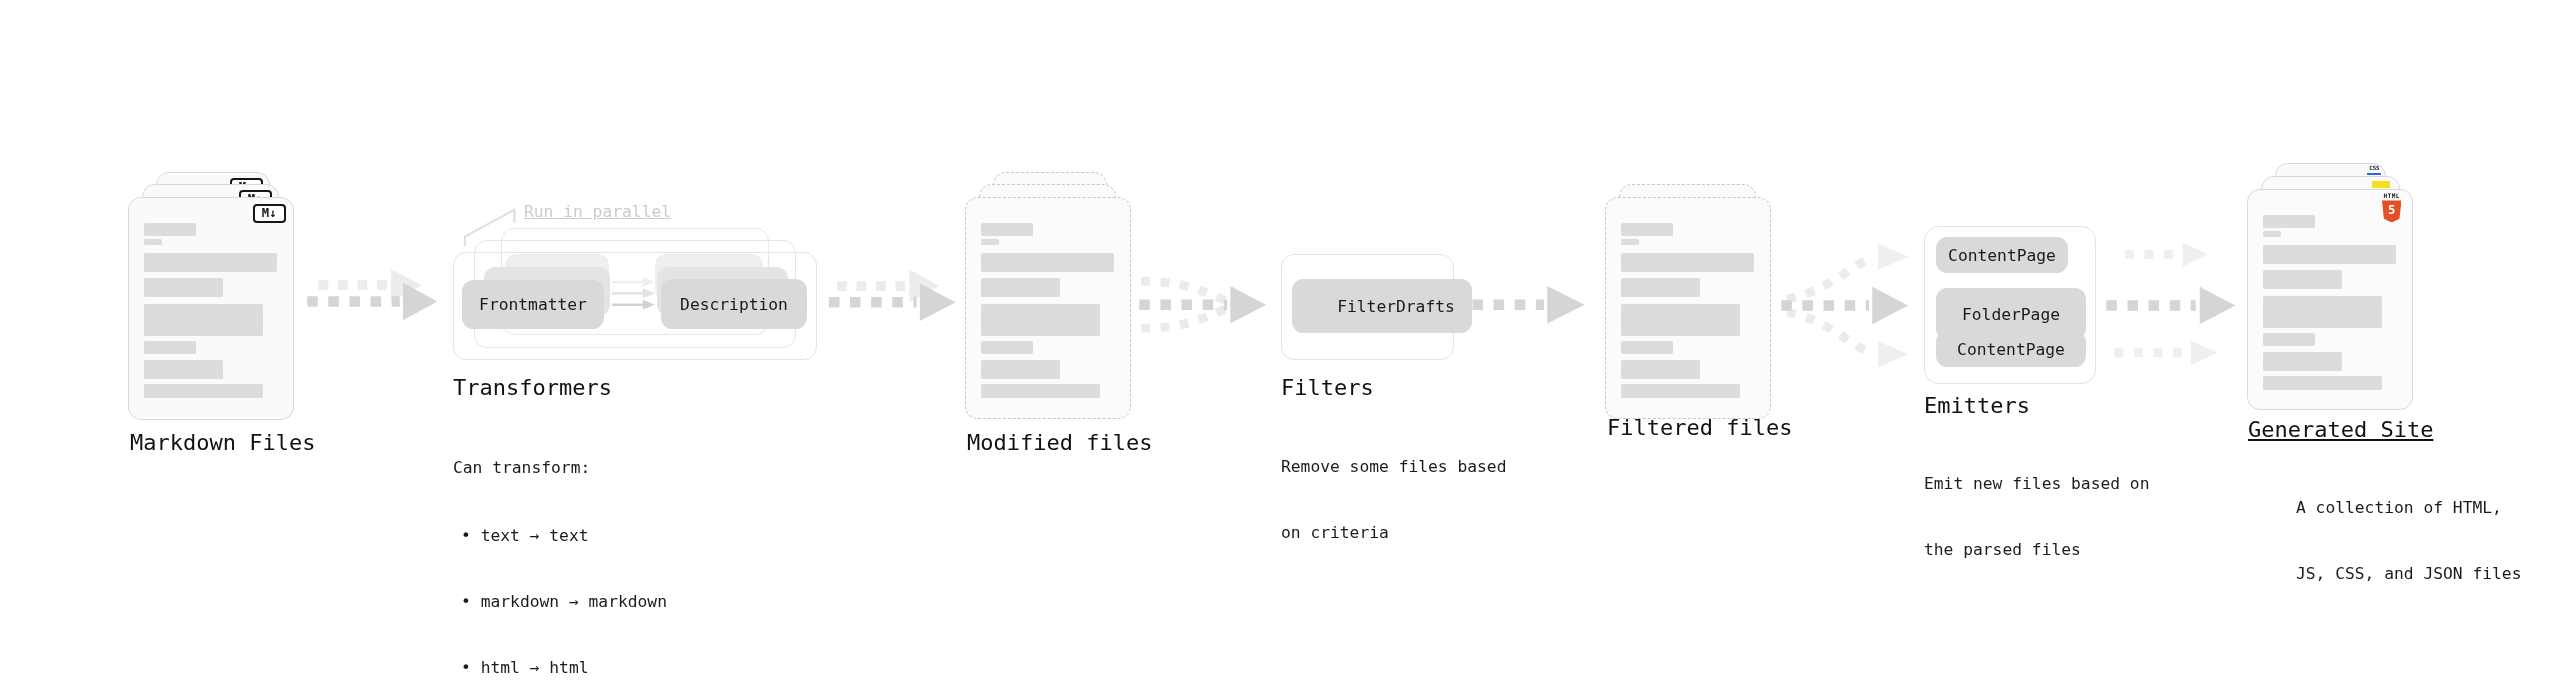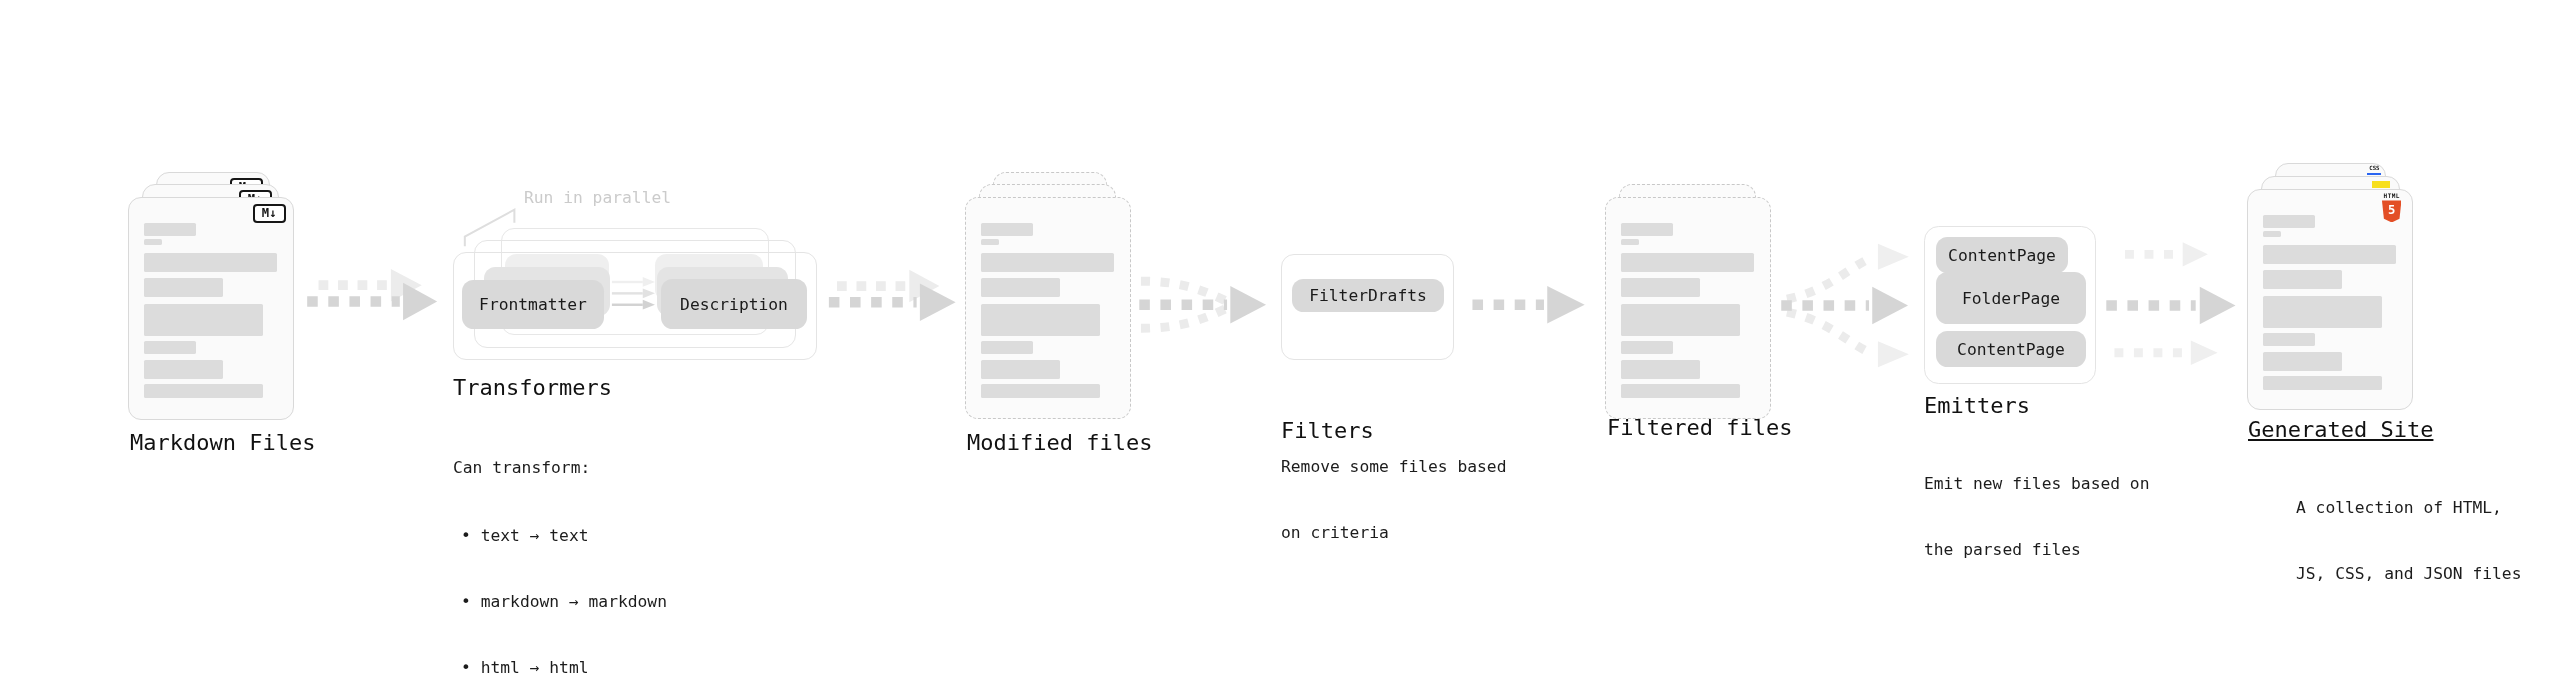--- a/index.html
+++ b/index.html
@@ -152,21 +152,21 @@
       <span class="skel s8"></span>
     </div>
   </div>
   <div class="label" style="left:130px;top:429px;">Markdown Files</div>
 
   <div>
     <div class="outline-box" style="left:501px;top:228px;width:268px;height:107px;border-color:#e7e7e7;"></div>
     <div class="outline-box" style="left:474px;top:240px;width:322px;height:108px;border-color:#e5e5e5;"></div>
     <div class="outline-box" style="left:453px;top:252px;width:364px;height:108px;"></div>
 
-    <div class="note" style="left:524px;top:188px;">Run in parallel</div>
+    <div class="note" style="left:524px;top:202px;text-decoration:underline;">Run in parallel</div>
 
     <div class="chip ghost2" style="left:505px;top:254px;width:104px;height:49px;"></div>
     <div class="chip ghost1" style="left:484px;top:267px;width:126px;height:49px;"></div>
     <div class="chip" style="left:462px;top:280px;width:142px;height:49px;">Frontmatter</div>
 
     <div class="chip ghost2" style="left:655px;top:254px;width:108px;height:47px;"></div>
     <div class="chip ghost1" style="left:657px;top:267px;width:131px;height:49px;"></div>
     <div class="chip" style="left:661px;top:279px;width:146px;height:50px;">Description</div>
   </div>
   <div class="label" style="left:453px;top:374px;">Transformers</div>
@@ -187,22 +187,22 @@
       <span class="skel s4"></span>
       <span class="skel s5"></span>
       <span class="skel s6"></span>
       <span class="skel s7"></span>
       <span class="skel s8"></span>
     </div>
   </div>
   <div class="label" style="left:967px;top:429px;">Modified files</div>
 
   <div class="panel" style="left:1281px;top:254px;width:173px;height:106px;border-radius:13px;"></div>
-  <div class="chip" style="left:1292px;top:279px;width:152px;height:33px;">FilterDrafts</div>
-  <div class="label" style="left:1281px;top:374px;margin-top:43px;">Filters</div>
+  <div class="chip" style="left:1292px;top:279px;width:152px;height:54px;padding-left:28px;">FilterDrafts</div>
+  <div class="label" style="left:1281px;top:374px;">Filters</div>
   <div class="caption" style="left:1281px;top:412px;">
     <div>Remove some files based</div>
     <div>on criteria</div>
   </div>
 
   <div>
     <div class="card dashed" style="left:1619px;top:184px;width:137px;height:211px;"></div>
     <div class="card dashed" style="left:1605px;top:197px;width:166px;height:222px;">
       <span class="skel s1"></span>
       <span class="skel s2"></span>
@@ -211,21 +211,21 @@
       <span class="skel s5"></span>
       <span class="skel s6"></span>
       <span class="skel s7"></span>
       <span class="skel s8"></span>
     </div>
   </div>
   <div class="label" style="left:1607px;top:414px;">Filtered files</div>
 
   <div class="panel" style="left:1924px;top:226px;width:172px;height:158px;"></div>
   <div class="chip" style="left:1936px;top:237px;width:132px;height:36px;">ContentPage</div>
-  <div class="chip" style="left:1936px;top:272px;width:150px;height:52px;">FolderPage</div>
+  <div class="chip" style="left:1936px;top:288px;width:150px;height:52px;">FolderPage</div>
   <div class="chip" style="left:1936px;top:331px;width:150px;height:36px;">ContentPage</div>
   <div class="label" style="left:1924px;top:392px;">Emitters</div>
   <div class="caption" style="left:1924px;top:429px;">
     <div>Emit new files based on</div>
     <div>the parsed files</div>
   </div>
 
   <div>
     <div class="card" style="left:2275px;top:163px;width:111px;height:211px;">
       <div class="css-badge">

